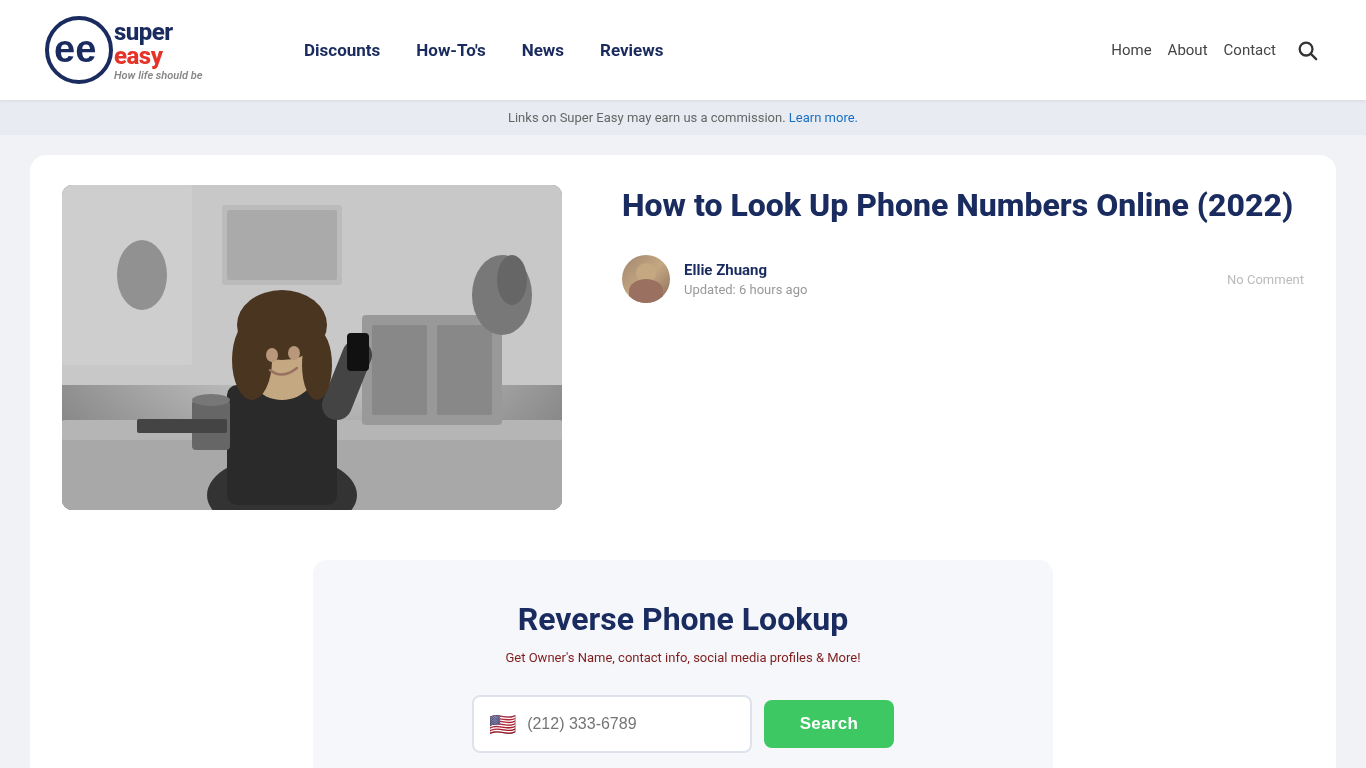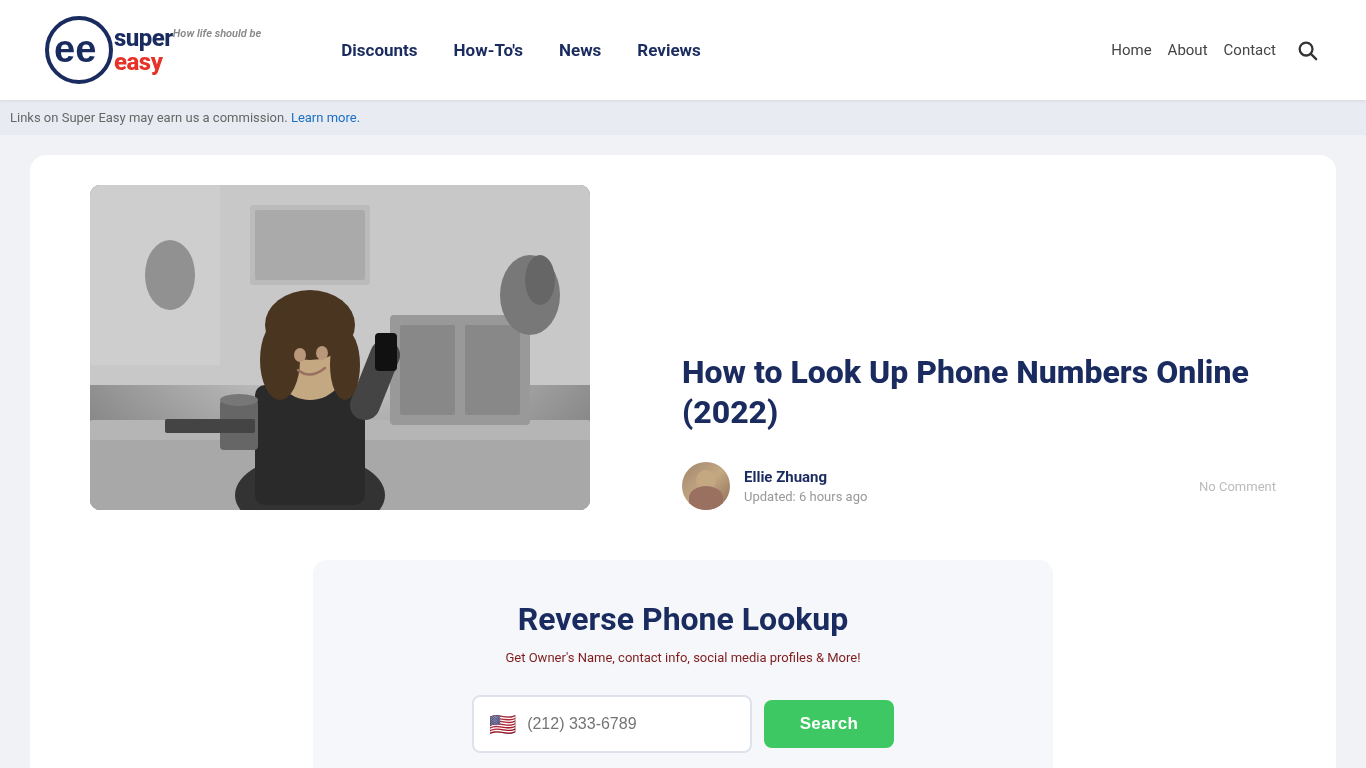--- a/index.html
+++ b/index.html
@@ -26,21 +26,21 @@
       align-items: center;
       gap: 0px;
       min-width: 180px;
     }
     .logo-icon {
       width: 70px;
       height: 70px;
     }
     .logo-text-area {
       display: flex;
-      flex-direction: row;
+      flex-direction: column;
       line-height: 1;
     }
     .logo-super {
       font-size: 24px;
       font-weight: 800;
       color: #1a2b5f;
       letter-spacing: -0.5px;
     }
     .logo-easy {
       font-size: 24px;
@@ -91,21 +91,21 @@
       border: none;
       cursor: pointer;
       padding: 4px;
       display: flex;
       align-items: center;
     }
 
     
     .commission-banner {
       background: #e8ecf2;
-      text-align: left;
+      text-align: center;
       padding: 10px;
       font-size: 13px;
       color: #666;
     }
     .commission-banner a {
       color: #1a6fc4;
       text-decoration: none;
     }
 
     
@@ -113,23 +113,23 @@
       background: #fff;
       border-radius: 16px;
       margin: 20px 30px;
       padding: 0;
       overflow: hidden;
     }
 
     
     .article-top {
       display: flex;
-      align-items: flex-end;
-      padding: 30px 60px;
-      gap: 92px;
+      align-items: flex-start;
+      padding: 30px 32px;
+      gap: 60px;
     }
     .article-image {
       width: 500px;
       height: 325px;
       border-radius: 10px;
       background: #ccc;
       flex-shrink: 0;
       overflow: hidden;
       position: relative;
     }

